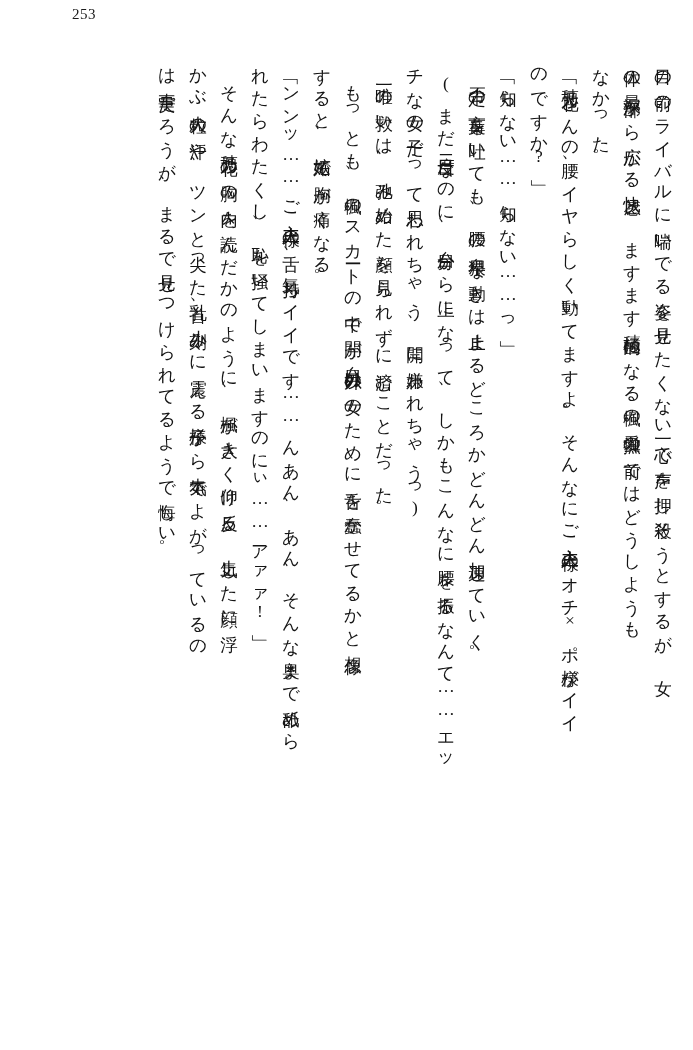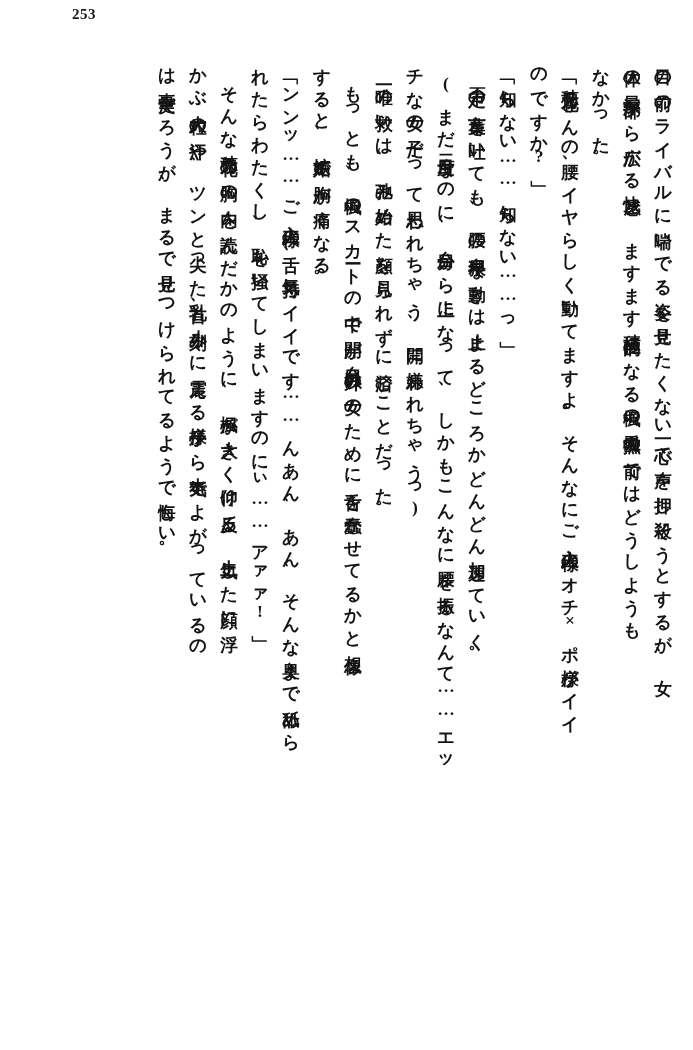--- a/index.html
+++ b/index.html
@@ -12,21 +12,20 @@
     height: 1050px;
     font-family: "Liberation Serif", "DejaVu Serif", serif;
     color: #111111;
     overflow: hidden;
     position: relative;
   }
   .page {
     position: absolute;
     inset: 0;
     background: #ffffff;
-    font-weight: bold;
   }
   .page-number {
     position: absolute;
     top: 6px;
     left: 72px;
     font-size: 15px;
     letter-spacing: 0.5px;
     font-family: "Liberation Serif", "DejaVu Serif", serif;
     color: #1a1a1a;
   }

